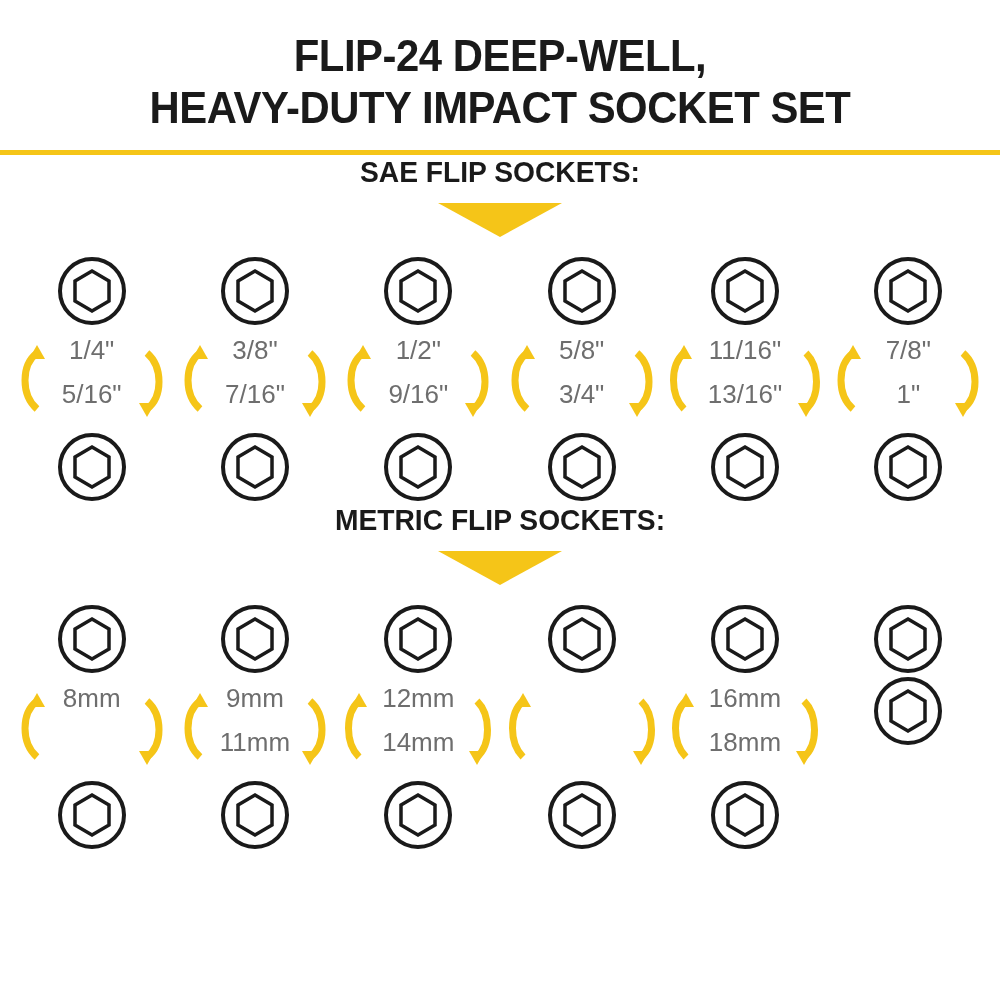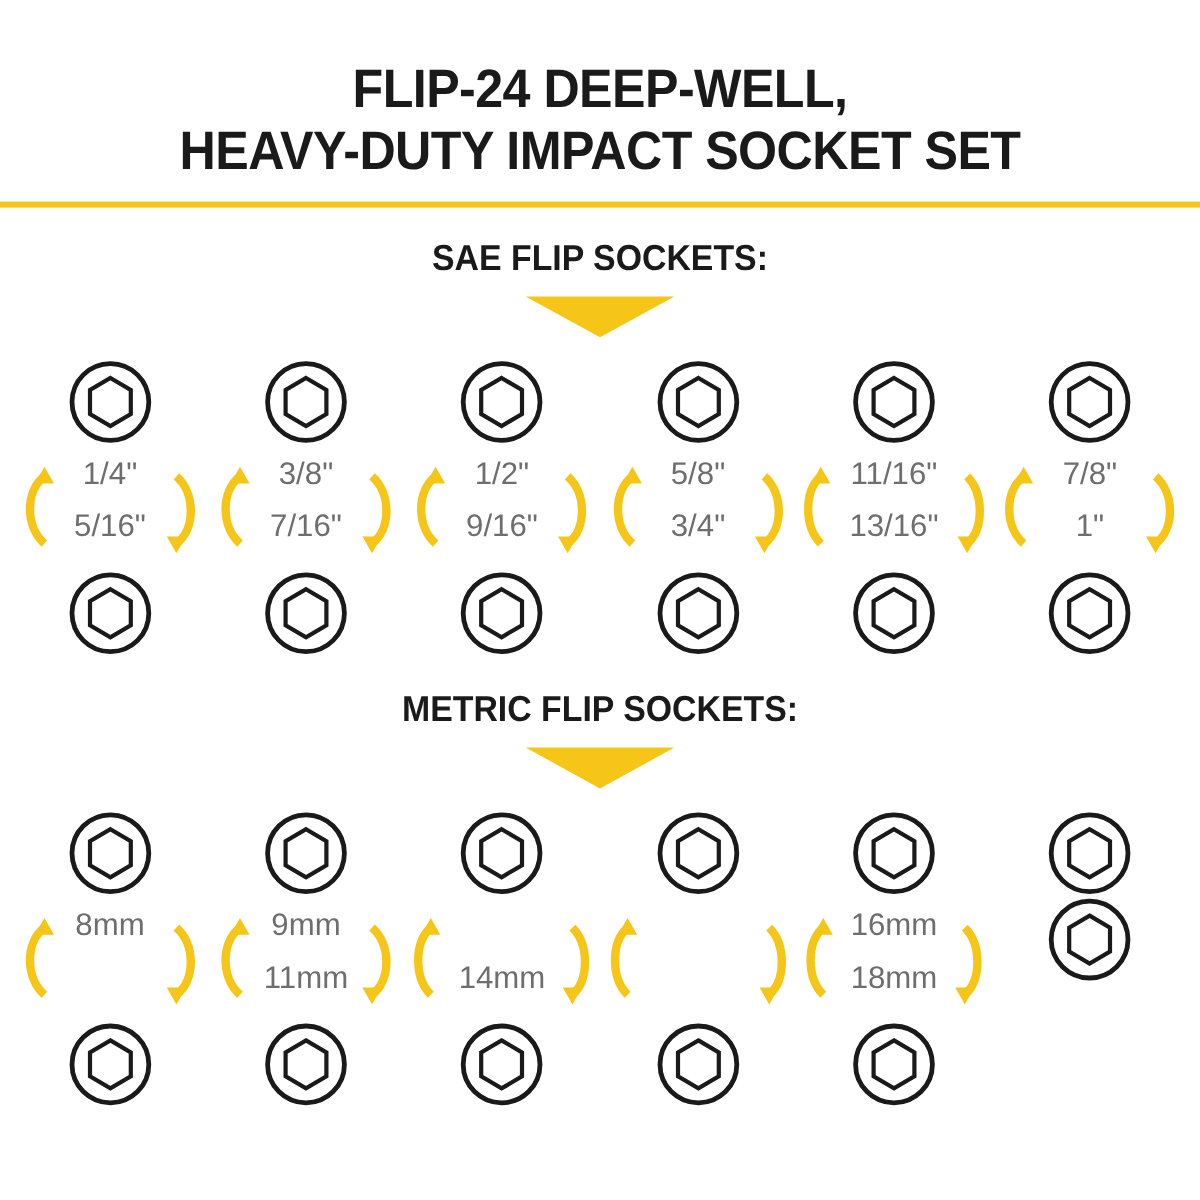--- a/index.html
+++ b/index.html
@@ -18,21 +18,20 @@
     width: 1000px;
     height: 1000px;
     position: relative;
     box-sizing: border-box;
   }
 
   
   .title-block {
     padding-top: 30px;
     text-align: center;
-    margin-top: 18px;
   }
   .title-line {
     font-weight: bold;
     font-size: 45px;
     line-height: 52px;
     letter-spacing: -0.5px;
     color: #1a1a1a;
     font-family: "Liberation Sans", sans-serif;
     transform: scaleX(0.93);
     transform-origin: center;
@@ -117,21 +116,21 @@
 <body>
 
 <div class="page">
 
   <div class="title-block">
     <div class="title-line">FLIP-24 DEEP-WELL,</div>
     <div class="title-line">HEAVY-DUTY IMPACT SOCKET SET</div>
   </div>
   <div class="title-rule"></div>
 
-  <div style="margin-top:26px;">
+  <div style="">
     <div class="section-heading">SAE FLIP SOCKETS:</div>
     <div class="arrow-down"></div>
 
     <div class="socket-grid" style="margin-top:18px;">
 
       <div class="socket-col">
         <div class="socket">
           <svg width="72" height="72" viewBox="0 0 72 72">
             <circle cx="36" cy="36" r="32" fill="#fff" stroke="#1a1a1a" stroke-width="4"></circle>
             <polygon points="36,16 53,26 53,46 36,56 19,46 19,26" fill="#fff" stroke="#1a1a1a" stroke-width="3.5"></polygon>
@@ -276,21 +275,21 @@
           <svg width="72" height="72" viewBox="0 0 72 72">
             <circle cx="36" cy="36" r="32" fill="#fff" stroke="#1a1a1a" stroke-width="4"></circle>
             <polygon points="36,16 53,26 53,46 36,56 19,46 19,26" fill="#fff" stroke="#1a1a1a" stroke-width="3.5"></polygon>
           </svg>
         </div>
       </div>
 
     </div>
   </div>
 
-  <div style="margin-top:28px;">
+  <div style="">
     <div class="section-heading">METRIC FLIP SOCKETS:</div>
     <div class="arrow-down"></div>
 
     <div class="socket-grid" style="margin-top:18px;text-decoration:underline;">
 
       <div class="socket-col">
         <div class="socket">
           <svg width="72" height="72" viewBox="0 0 72 72">
             <circle cx="36" cy="36" r="32" fill="#fff" stroke="#1a1a1a" stroke-width="4"></circle>
             <polygon points="36,16 53,26 53,46 36,56 19,46 19,26" fill="#fff" stroke="#1a1a1a" stroke-width="3.5"></polygon>
@@ -345,20 +344,21 @@
             <polygon points="36,16 53,26 53,46 36,56 19,46 19,26" fill="#fff" stroke="#1a1a1a" stroke-width="3.5"></polygon>
           </svg>
         </div>
         <div class="labels">
           <svg class="flip-arrows" viewBox="0 0 162 96">
             <path d="M22 76 C8 62 8 32 22 20" fill="none" stroke="#f5c518" stroke-width="7"></path>
             <polygon points="22,12 30,26 14,26" fill="#f5c518"></polygon>
             <path d="M140 20 C154 34 154 64 140 76" fill="none" stroke="#f5c518" stroke-width="7"></path>
             <polygon points="140,84 132,70 148,70" fill="#f5c518"></polygon>
           </svg>
+          <div class="label-text label-top">12mm</div>
           <div class="label-text label-bottom">14mm</div>
         </div>
         <div class="socket">
           <svg width="72" height="72" viewBox="0 0 72 72">
             <circle cx="36" cy="36" r="32" fill="#fff" stroke="#1a1a1a" stroke-width="4"></circle>
             <polygon points="36,16 53,26 53,46 36,56 19,46 19,26" fill="#fff" stroke="#1a1a1a" stroke-width="3.5"></polygon>
           </svg>
         </div>
       </div>
 

